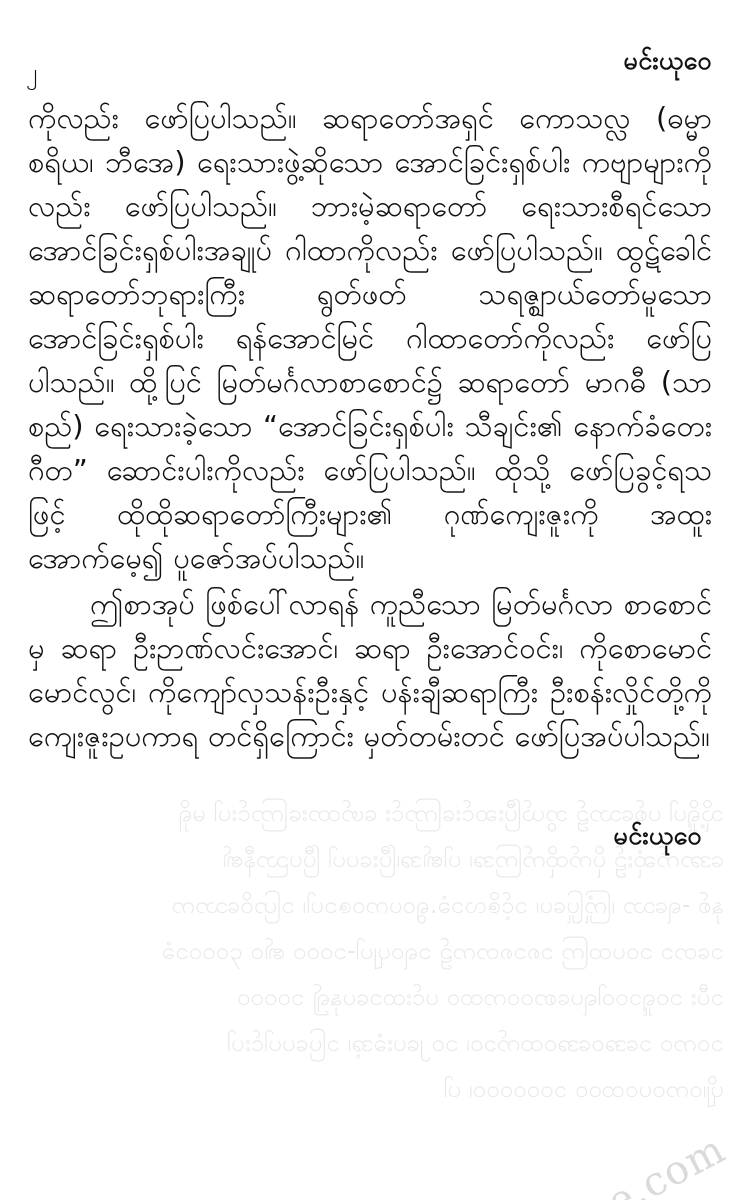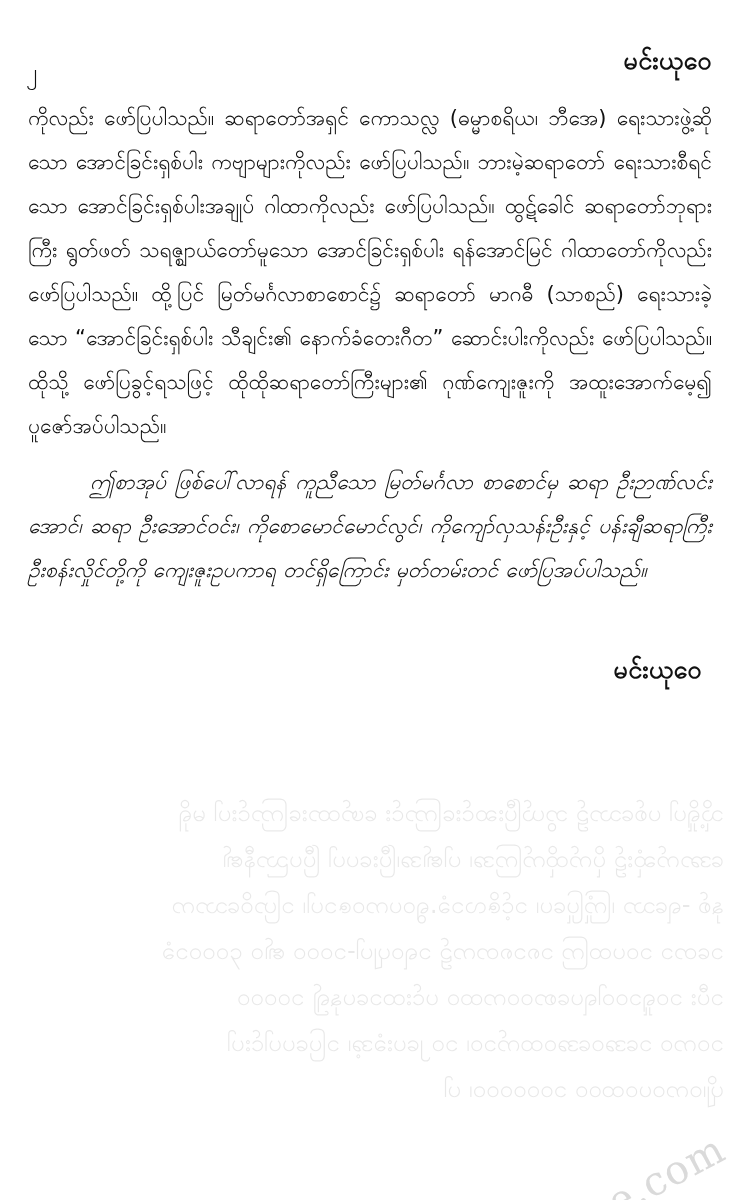--- a/index.html
+++ b/index.html
@@ -42,35 +42,34 @@
     font-size: 25px;
     font-weight: 600;
     padding-right: 8px;
     padding-top: 0px;
     letter-spacing: 0.5px;
   }
 
   
   .body-text {
     margin-top: 6px;
-    font-size: 21px;
+    font-size: 29px;
     line-height: 44px;
     text-align: justify;
     text-justify: inter-word;
     word-spacing: 0.5px;
     padding: 0 8px 0 6px;
   }
   .para {
     margin: 0;
     text-align: justify;
     text-align-last: left;
   }
   .para + .para {
-    margin-top: 12px;
-    font-style: italic;
+    margin-top: 2px;
   }
   .indent {
     display: inline-block;
     width: 62px;
   }
 
   
   .signature {
     margin-top: 58px;
     padding-right: 18px;

